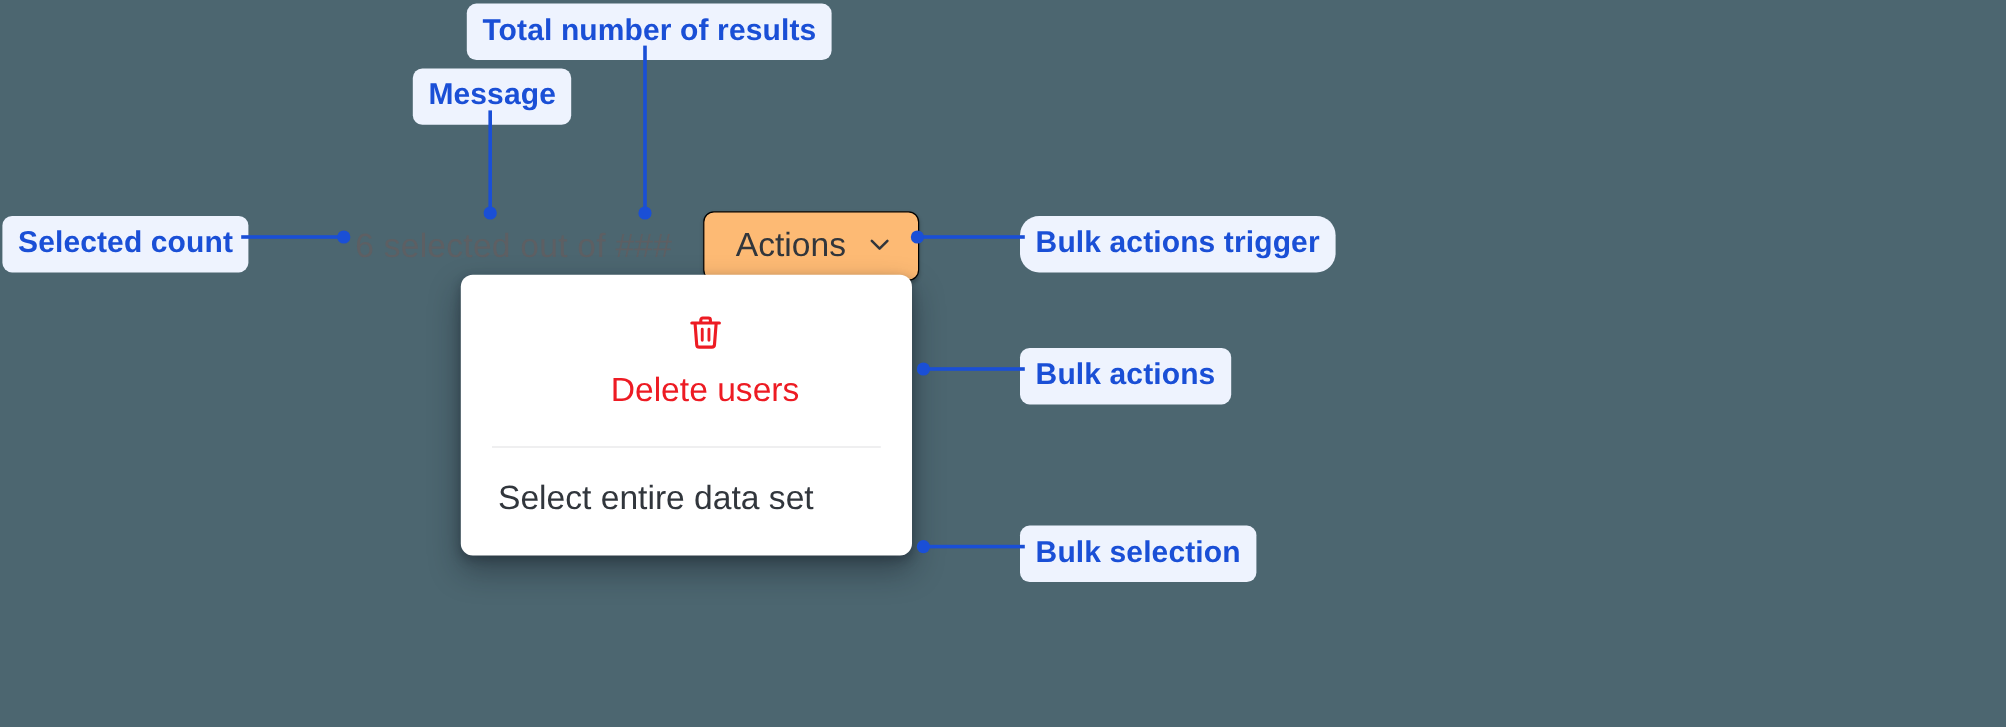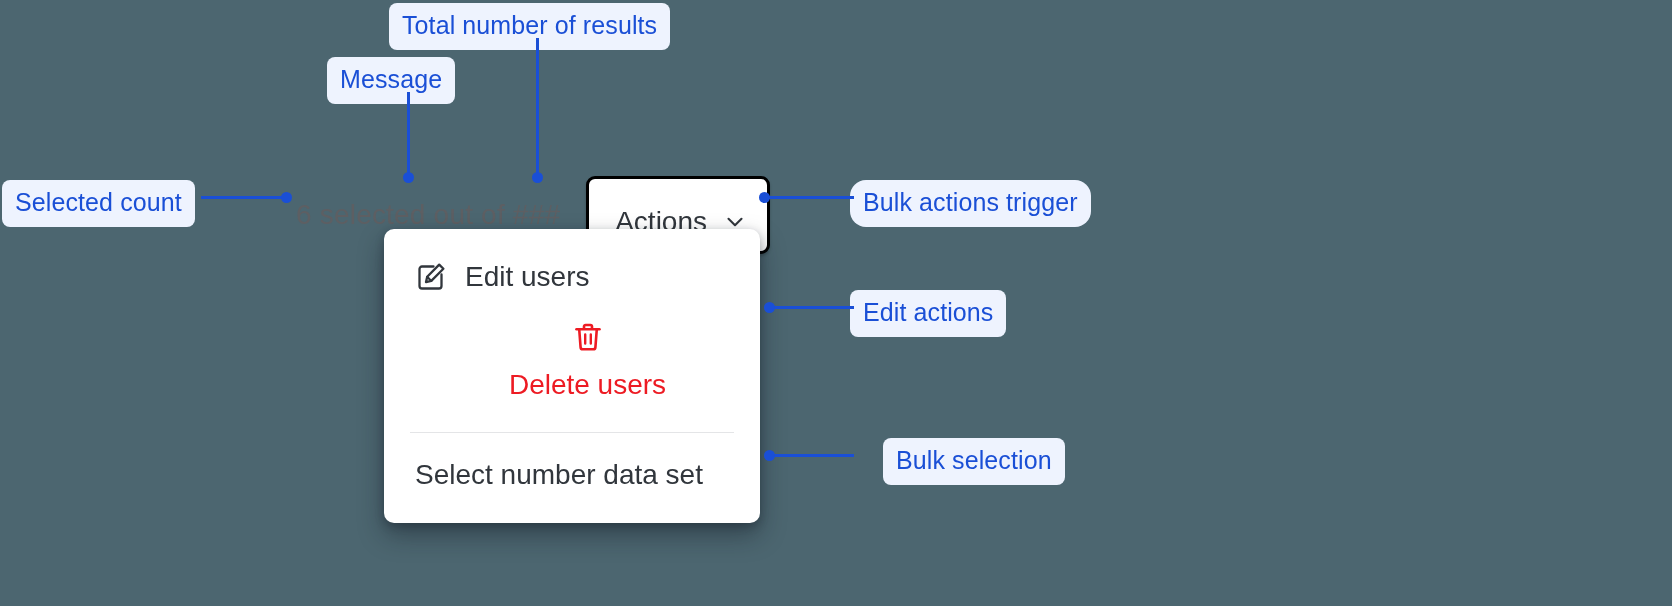--- a/index.html
+++ b/index.html
@@ -14,21 +14,21 @@
     overflow: hidden;
     position: relative;
   }
 
   
   .callout {
     position: absolute;
     background: #eef3fe;
     color: #1a4fd6;
     font-size: 25px;
-    font-weight: 400;
+    font-weight: 700;
     line-height: 1;
     padding: 10px 13px 12px 13px;
     border-radius: 8px;
     white-space: nowrap;
     letter-spacing: 0.1px;
   }
 
   
   .leader-v {
     position: absolute;
@@ -61,24 +61,24 @@
     color: #5d5f63;
     font-size: 28px;
     line-height: 1;
     white-space: nowrap;
     letter-spacing: 0.2px;
   }
   .actions-btn {
     display: flex;
     align-items: center;
     gap: 18px;
-    background: #ffffff;
-    border: 3px solid #000000;
+    background: #fdba74;
+    border: 1px solid #000000;
     border-radius: 9px;
-    padding: 29px 22px 15px 26px;
+    padding: 13px 22px 15px 26px;
     box-shadow: 0 2px 3px rgba(0,0,0,0.22);
     cursor: pointer;
   }
   .actions-btn-label {
     color: #31363c;
     font-size: 28px;
     line-height: 1;
   }
   .chevron-down {
     display: block;
@@ -134,68 +134,57 @@
     <span class="chevron-down">
       <svg width="20" height="20" viewBox="0 0 20 20" fill="none" aria-hidden="true">
         <path d="M3.5 6.8 L10 13.2 L16.5 6.8" stroke="#31363c" stroke-width="2.1" stroke-linecap="round" stroke-linejoin="round"></path>
       </svg>
     </span>
   </div>
 </div>
 
 <div class="menu">
 
-  <div class="menu-item">
-    <span class="menu-icon">
-      <svg width="32" height="32" viewBox="0 0 32 32" fill="none" aria-hidden="true">
-        <path d="M18.5 5.5 H7 A2.5 2.5 0 0 0 4.5 8 V25 A2.5 2.5 0 0 0 7 27.5 H24
-                 A2.5 2.5 0 0 0 26.5 25 V13.5" stroke="#31363c" stroke-width="2.3" stroke-linecap="round" stroke-linejoin="round"></path>
-        <path d="M24.2 3.6 L28.4 7.8 L16.3 19.9 L11 21.1 L12.2 15.8 Z" stroke="#31363c" stroke-width="2.3" stroke-linejoin="round" fill="none"></path>
-        <path d="M12.2 15.8 L16.3 19.9" stroke="#31363c" stroke-width="2.1" stroke-linecap="round"></path>
-      </svg>
-    </span>
-    <span>Edit users</span>
-  </div>
 
   <div class="menu-item danger">
     <span class="menu-icon">
       <svg width="32" height="32" viewBox="0 0 32 32" fill="none" aria-hidden="true">
         <path d="M4.5 8.2 H27.5" stroke="#ed1b23" stroke-width="2.6" stroke-linecap="round"></path>
         <path d="M12 8.2 V5.6 A1.6 1.6 0 0 1 13.6 4 H18.4 A1.6 1.6 0 0 1 20 5.6 V8.2" stroke="#ed1b23" stroke-width="2.6" stroke-linejoin="round"></path>
         <path d="M7.2 8.2 L8.6 26.3 A2.2 2.2 0 0 0 10.8 28.3 H21.2 A2.2 2.2 0 0 0 23.4 26.3
                  L24.8 8.2" stroke="#ed1b23" stroke-width="2.6" stroke-linejoin="round"></path>
         <path d="M13.2 13.4 V22.6 M18.8 13.4 V22.6" stroke="#ed1b23" stroke-width="2.4" stroke-linecap="round"></path>
       </svg>
     </span>
     <span>Delete users</span>
   </div>
 
   <div class="menu-divider"></div>
 
   <div class="menu-item no-icon">
-    <span>Select number data set</span>
+    <span>Select entire data set</span>
   </div>
 
 </div>
 
 <div class="callout" style="left:389px; top:3px;">Total number of results</div>
 <div class="leader-v" style="left:536px; top:38px; height:141px;"></div>
 <div class="leader-dot" style="left:532px; top:172px;"></div>
 
-<div class="callout" style="left:327px; top:57px;">Message</div>
+<div class="callout" style="left:344px; top:57px;">Message</div>
 <div class="leader-v" style="left:407px; top:92px; height:87px;"></div>
 <div class="leader-dot" style="left:403px; top:172px;"></div>
 
 <div class="callout" style="left:2px; top:180px;">Selected count</div>
 <div class="leader-h" style="left:201px; top:196px; width:86px;"></div>
 <div class="leader-dot" style="left:281px; top:192px;"></div>
 
 <div class="callout" style="left:850px; top:180px;border-radius:16px;">Bulk actions trigger</div>
 <div class="leader-h" style="left:764px; top:196px; width:90px;"></div>
 <div class="leader-dot" style="left:759px; top:192px;"></div>
 
-<div class="callout" style="left:850px; top:290px;">Edit actions</div>
+<div class="callout" style="left:850px; top:290px;">Bulk actions</div>
 <div class="leader-h" style="left:769px; top:306px; width:85px;"></div>
 <div class="leader-dot" style="left:764px; top:302px;"></div>
 
-<div class="callout" style="left:850px; top:438px;margin-left:33px;">Bulk selection</div>
+<div class="callout" style="left:850px; top:438px;">Bulk selection</div>
 <div class="leader-h" style="left:769px; top:454px; width:85px;"></div>
 <div class="leader-dot" style="left:764px; top:450px;"></div>
 
 </body></html>

